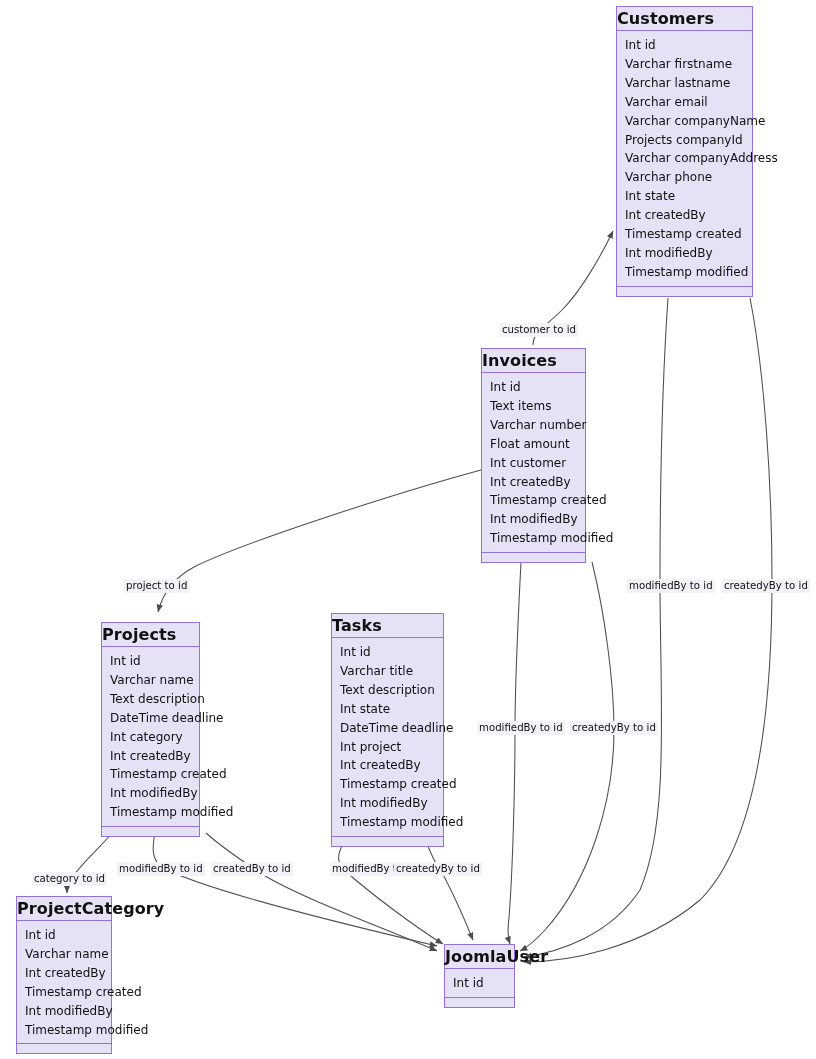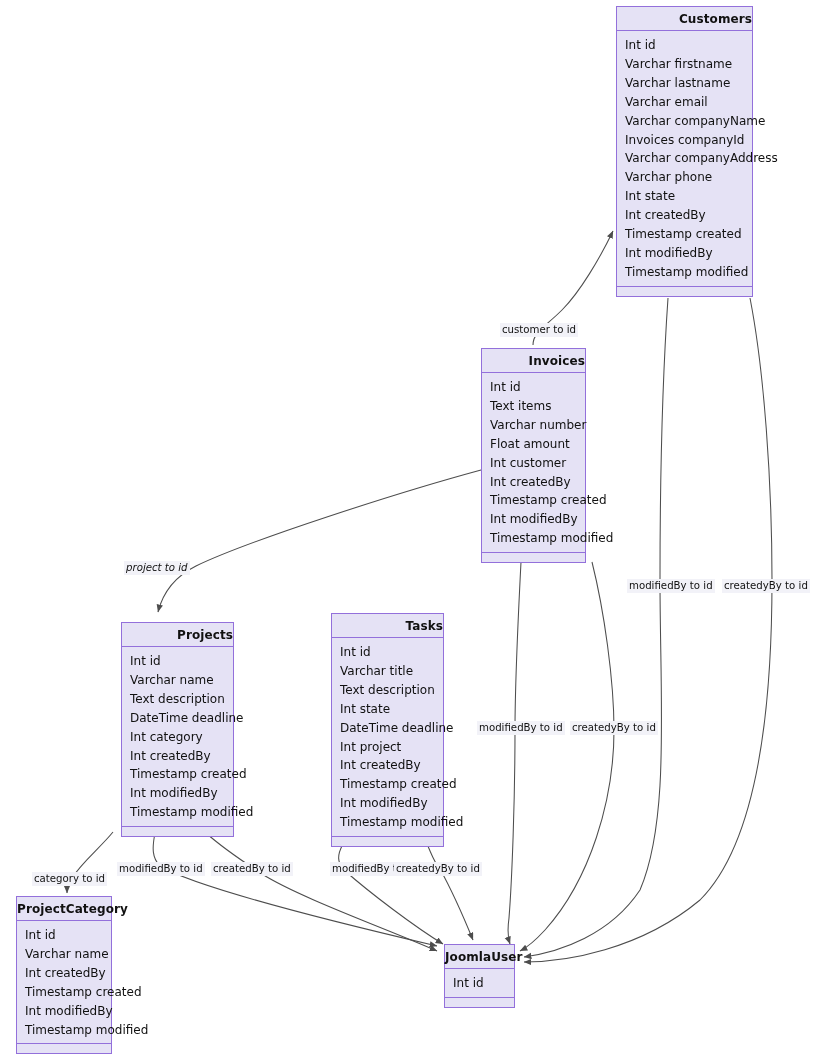--- a/index.html
+++ b/index.html
@@ -6,21 +6,21 @@
   body{width:816px;height:1059px;position:relative;overflow:hidden;
        font-family:"DejaVu Sans","Liberation Sans",sans-serif;
        -webkit-font-smoothing:antialiased;}
   #canvas{position:absolute;left:0;top:0;width:816px;height:1059px;}
   #edge-layer{position:absolute;left:0;top:0;width:816px;height:1059px;pointer-events:none;}
 
   
   .uml{position:absolute;box-sizing:border-box;
        background:#e5e2f5;border:1.3px solid #9370db;}
   .uml .hdr{box-sizing:border-box;height:24px;line-height:24px;
-            text-align:right;font-weight:bold;font-size:12px;color:#111;
+            text-align:left;font-weight:bold;font-size:16px;color:#111;
             border-bottom:1.3px solid #9370db;letter-spacing:.1px;}
   .uml .body{box-sizing:border-box;padding:5px 0 4px 0;
              border-bottom:1.3px solid #9370db;}
   .uml .attr{font-size:12px;color:#111;line-height:18.9px;
              padding-left:8px;white-space:nowrap;}
   .uml .foot{box-sizing:border-box;height:9px;}
 
   
   .elabel{position:absolute;font-size:10.2px;color:#111;white-space:nowrap;
           background:#f2f2f8;padding:1px 2px;line-height:12px;}
@@ -56,40 +56,40 @@
 
       <path d="M592,562 C604,610 614,680 614,730 C614,800 590,880 545,930 C533,943 526,948 520,951"></path>
 
       <path d="M668,298 C663,370 660,480 660,580 C660,700 670,820 640,890 C610,935 560,952 524,957"></path>
 
       <path d="M750,298 C764,370 772,480 772,580 C772,700 760,840 700,900 C640,950 565,962 524,962"></path>
     </g>
   </svg>
 
   <div class="elabel" style="left:500px;top:314px;margin-top:9px;">customer to id</div>
-  <div class="elabel" style="left:124px;top:561px;font-style:italic;">project to id</div>
+  <div class="elabel" style="left:124px;top:579px;">project to id</div>
   <div class="elabel" style="left:32px;top:862px;margin-top:10px;">category to id</div>
   <div class="elabel" style="left:117px;top:862px;">modifiedBy to id</div>
   <div class="elabel" style="left:211px;top:862px;">createdBy to id</div>
   <div class="elabel" style="left:330px;top:862px;">modifiedBy to id</div>
   <div class="elabel" style="left:394px;top:862px;">createdyBy to id</div>
   <div class="elabel" style="left:477px;top:721px;">modifiedBy to id</div>
   <div class="elabel" style="left:570px;top:721px;">createdyBy to id</div>
   <div class="elabel" style="left:627px;top:579px;">modifiedBy to id</div>
   <div class="elabel" style="left:722px;top:579px;">createdyBy to id</div>
 
   <div class="uml" style="left:616px;top:6px;width:137px;">
     <div class="hdr">Customers</div>
     <div class="body">
       <div class="attr">Int id</div>
       <div class="attr">Varchar firstname</div>
       <div class="attr">Varchar lastname</div>
       <div class="attr">Varchar email</div>
       <div class="attr">Varchar companyName</div>
-      <div class="attr">Invoices companyId</div>
+      <div class="attr">Projects companyId</div>
       <div class="attr">Varchar companyAddress</div>
       <div class="attr">Varchar phone</div>
       <div class="attr">Int state</div>
       <div class="attr">Int createdBy</div>
       <div class="attr">Timestamp created</div>
       <div class="attr">Int modifiedBy</div>
       <div class="attr">Timestamp modified</div>
     </div>
     <div class="foot"></div>
   </div>
@@ -103,21 +103,21 @@
       <div class="attr">Float amount</div>
       <div class="attr">Int customer</div>
       <div class="attr">Int createdBy</div>
       <div class="attr">Timestamp created</div>
       <div class="attr">Int modifiedBy</div>
       <div class="attr">Timestamp modified</div>
     </div>
     <div class="foot"></div>
   </div>
 
-  <div class="uml" style="left:101px;top:622px;width:113px;margin-left:20px;">
+  <div class="uml" style="left:101px;top:622px;width:99px;">
     <div class="hdr">Projects</div>
     <div class="body">
       <div class="attr">Int id</div>
       <div class="attr">Varchar name</div>
       <div class="attr">Text description</div>
       <div class="attr">DateTime deadline</div>
       <div class="attr">Int category</div>
       <div class="attr">Int createdBy</div>
       <div class="attr">Timestamp created</div>
       <div class="attr">Int modifiedBy</div>

